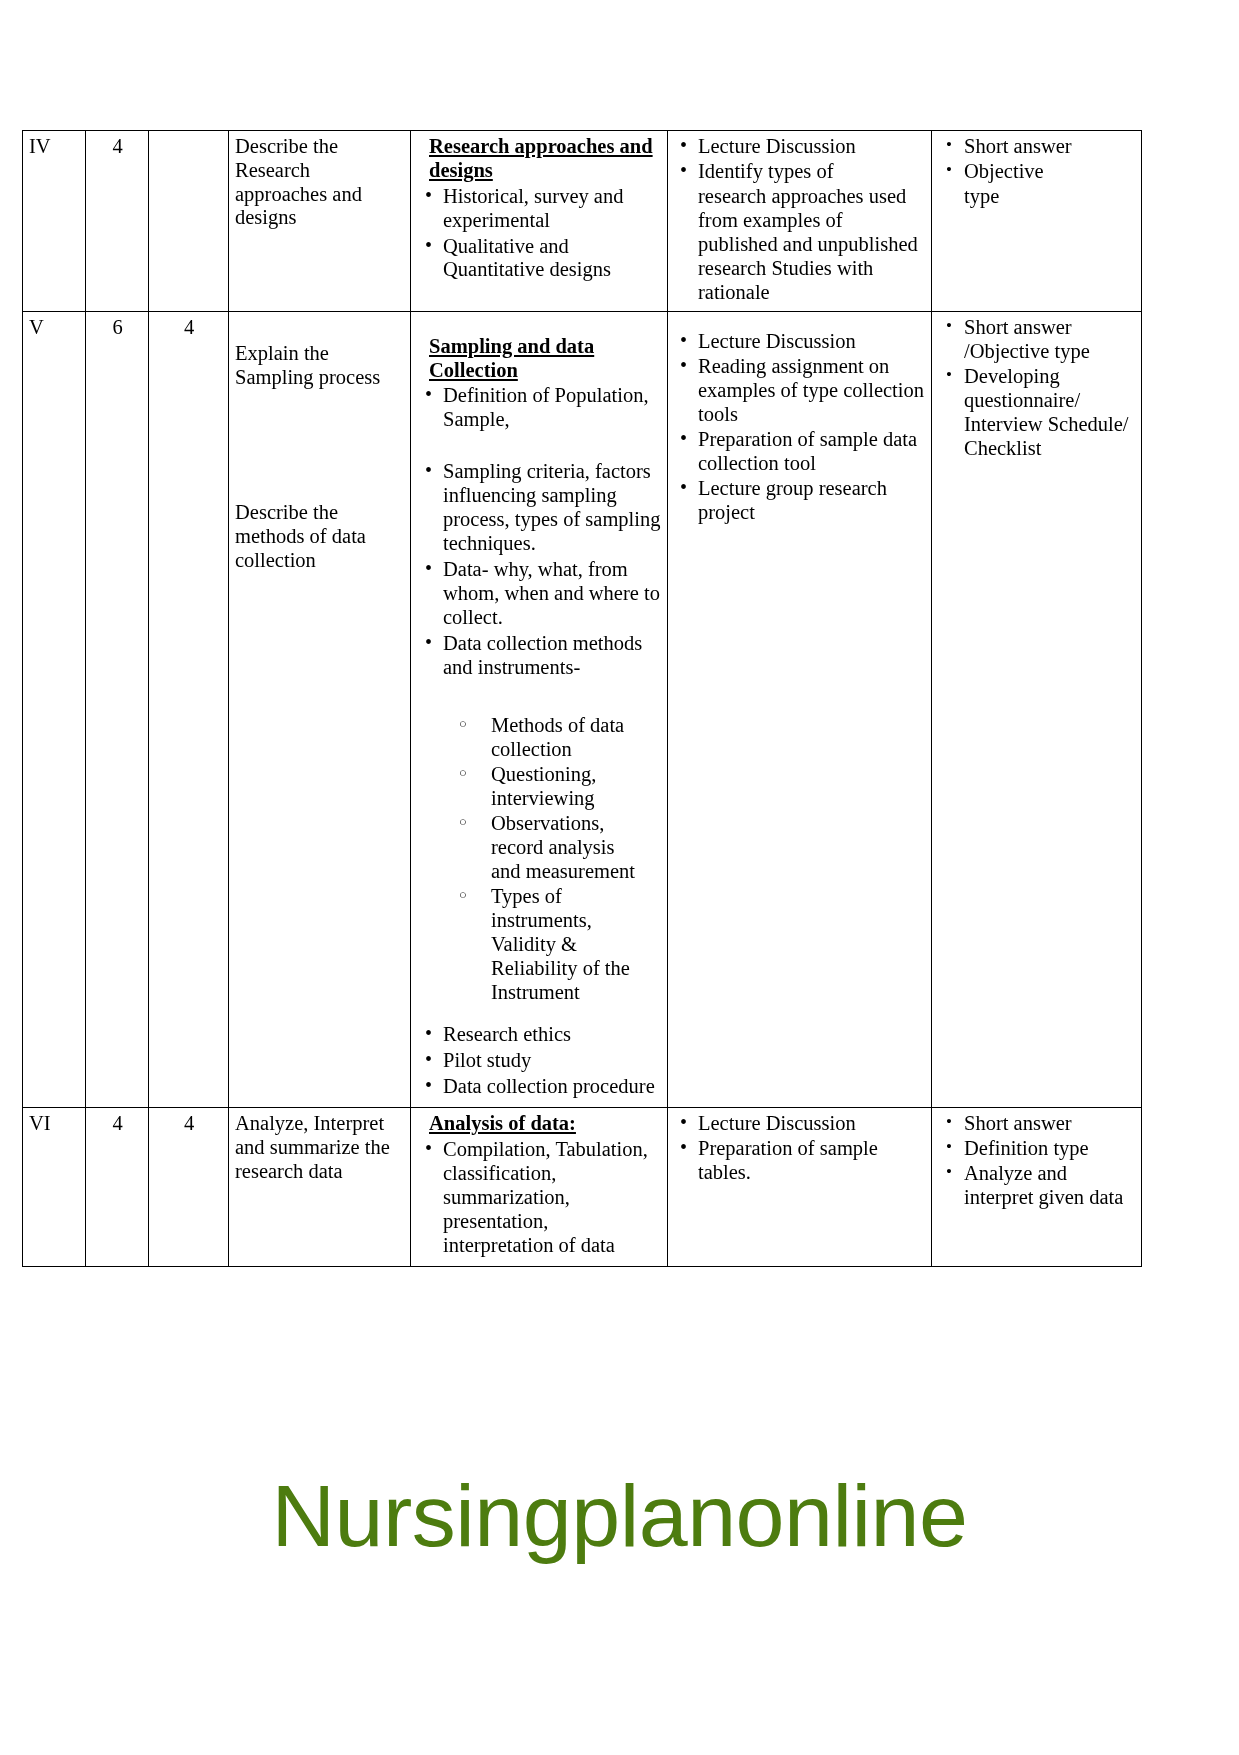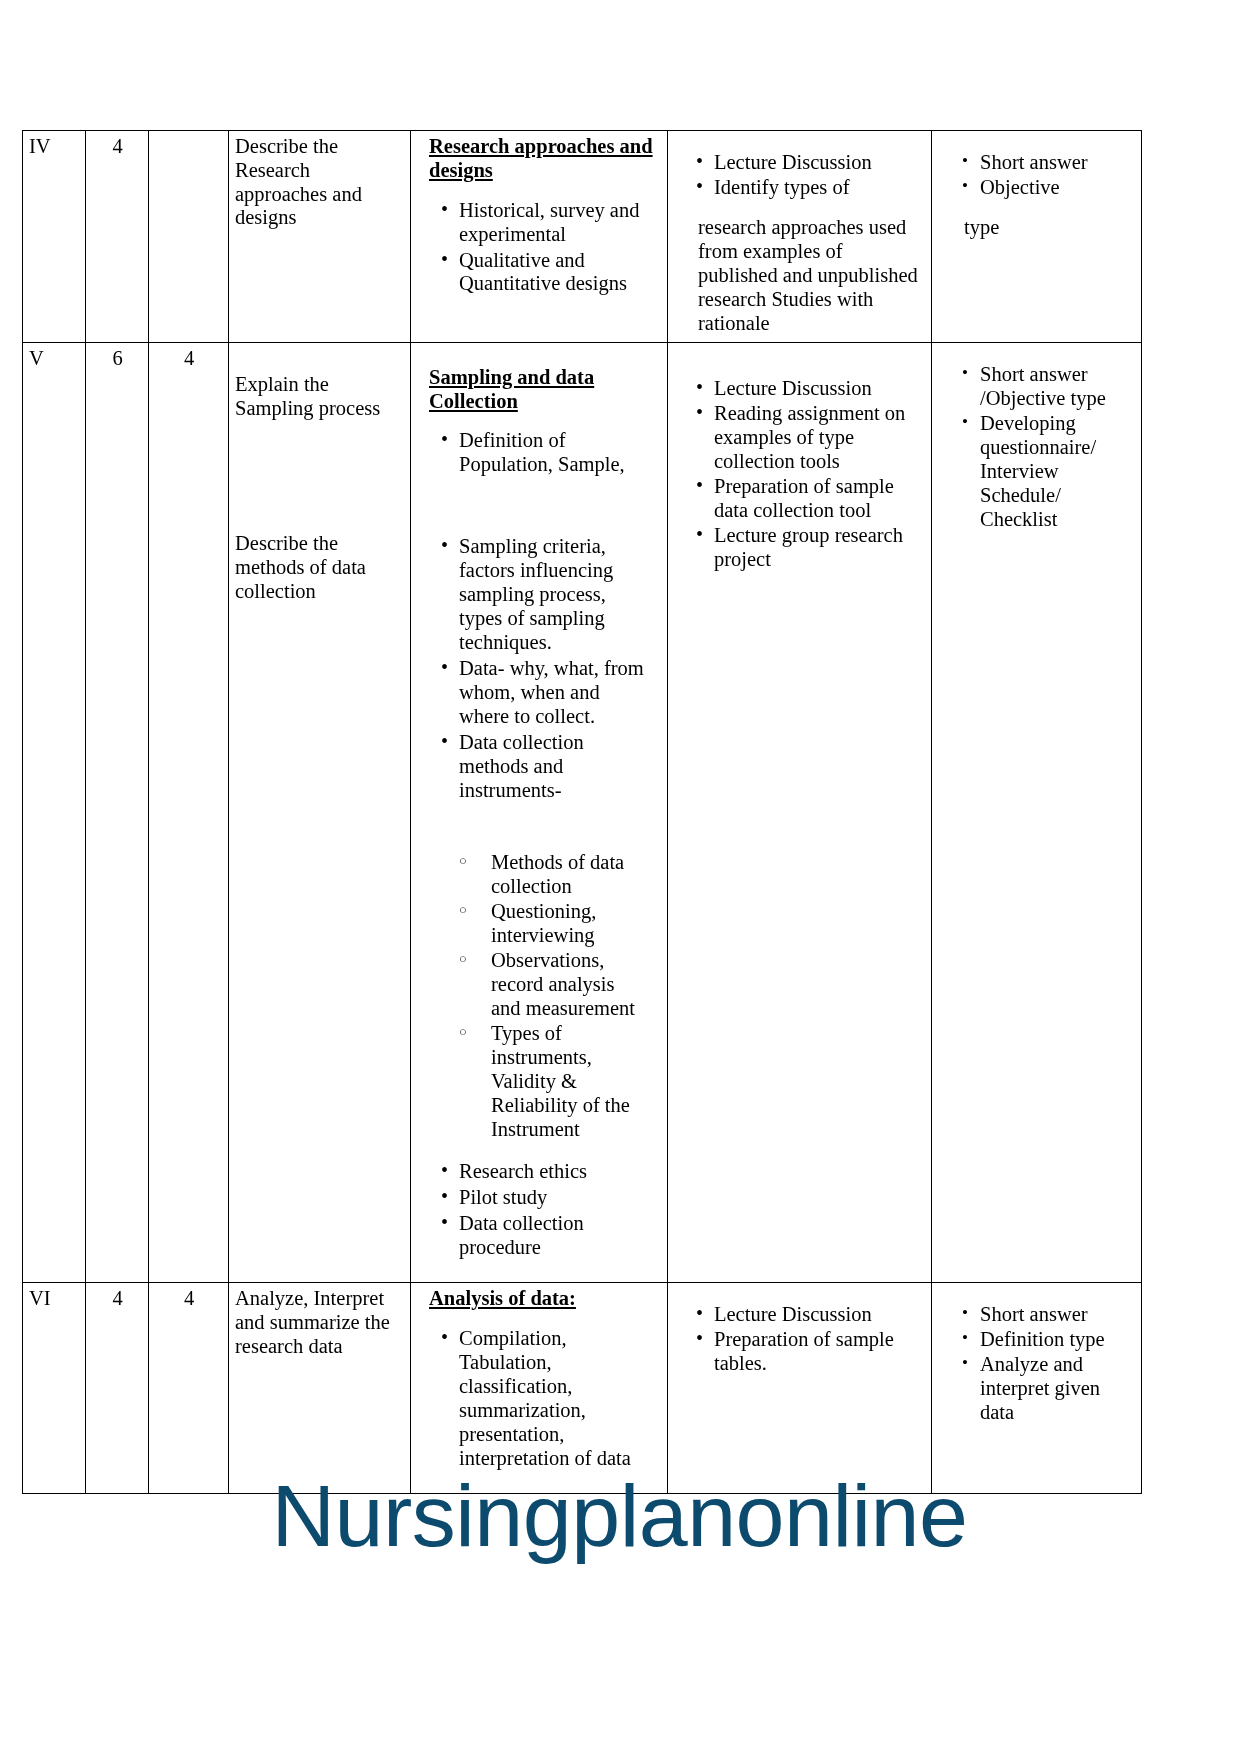--- a/index.html
+++ b/index.html
@@ -63,21 +63,21 @@
 
   .heading {
     font-weight: bold;
     margin: 0 0 2px 12px;
     line-height: 1.16;
     text-decoration: underline;
   }
 
   ul.bul {
     list-style: none;
-    margin: 16px;
+    margin: 0;
     padding: 0 0 0 0;
   }
   ul.bul > li {
     position: relative;
     padding-left: 26px;
     margin: 0 0 2px 0;
     line-height: 1.17;
   }
   ul.bul > li:before {
     content: "\2022";
@@ -131,21 +131,21 @@
   ul.bul.eval > li:before { left: 8px; font-size: 17px; top: 0px; }
 
   .watermark {
     position: absolute;
     left: 0;
     right: 0;
     top: 1465px;
     text-align: center;
     font-family: "Liberation Sans", "DejaVu Sans", sans-serif;
     font-size: 88px;
-    color: #0c4a6e;
+    color: #4d7c0f;
     letter-spacing: -0.5px;
     white-space: nowrap;
   }
 
   .row-v .content-cell { padding-top: 23px; }
 </style>
 </head>
 <body>
 
 <div class="page">

